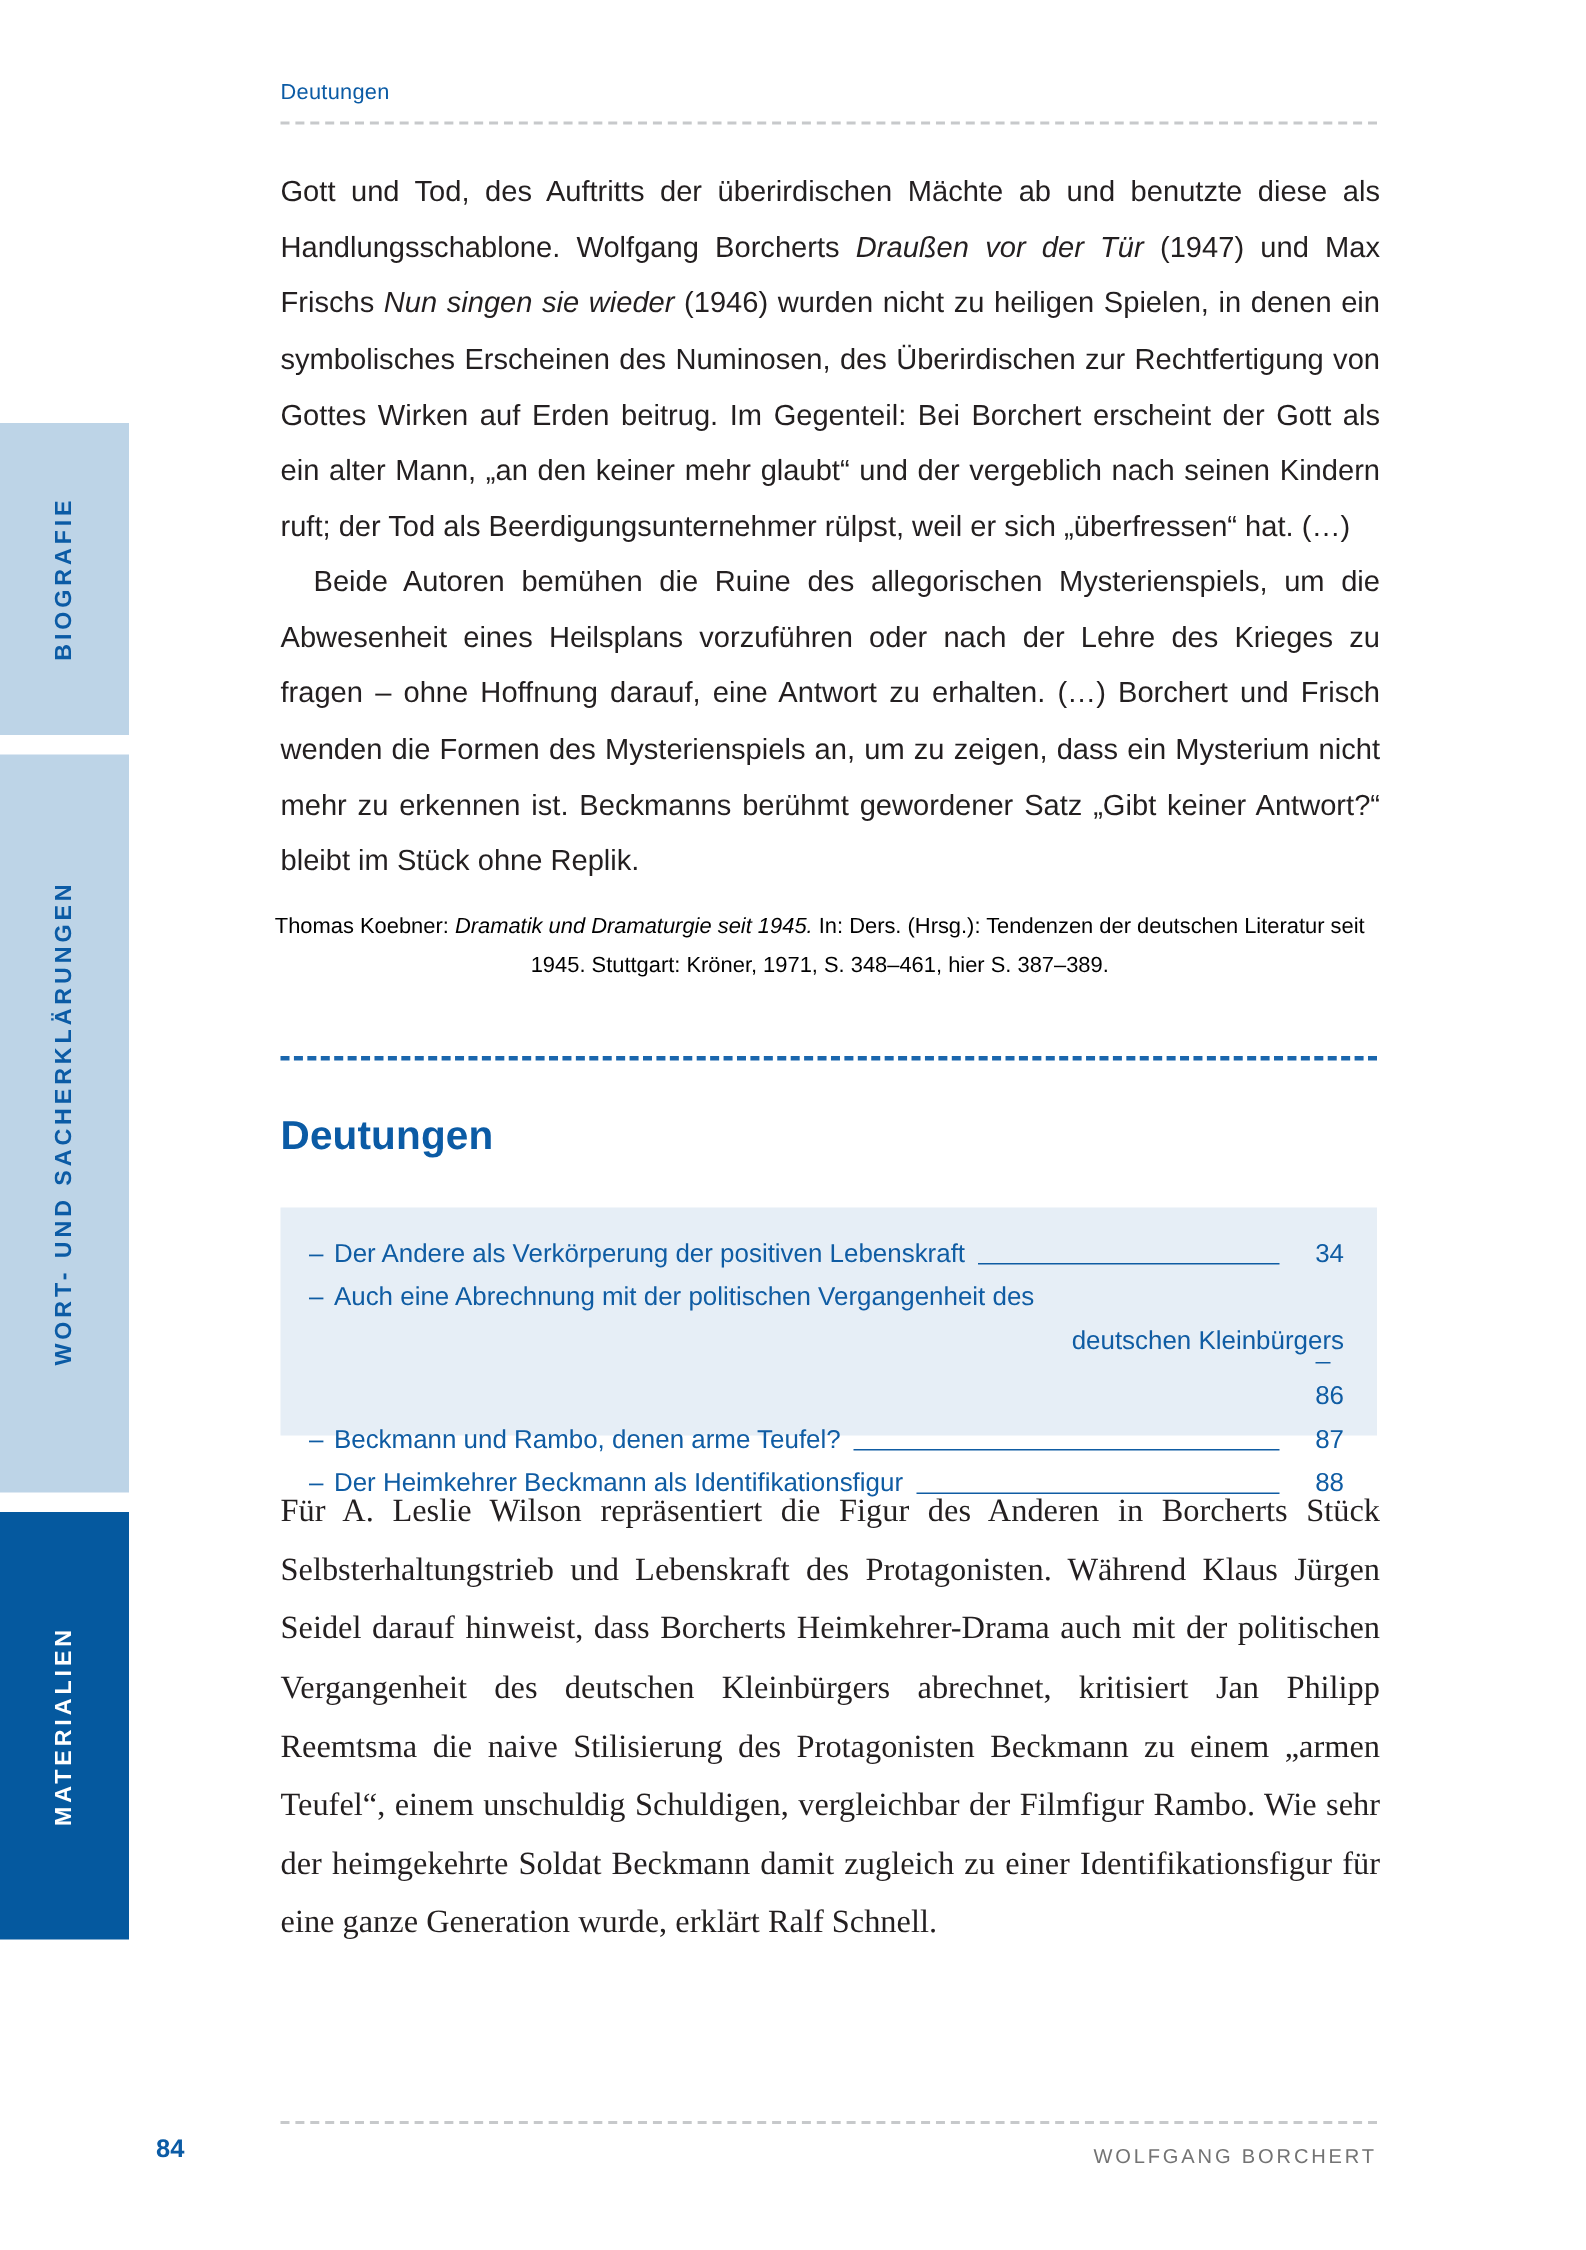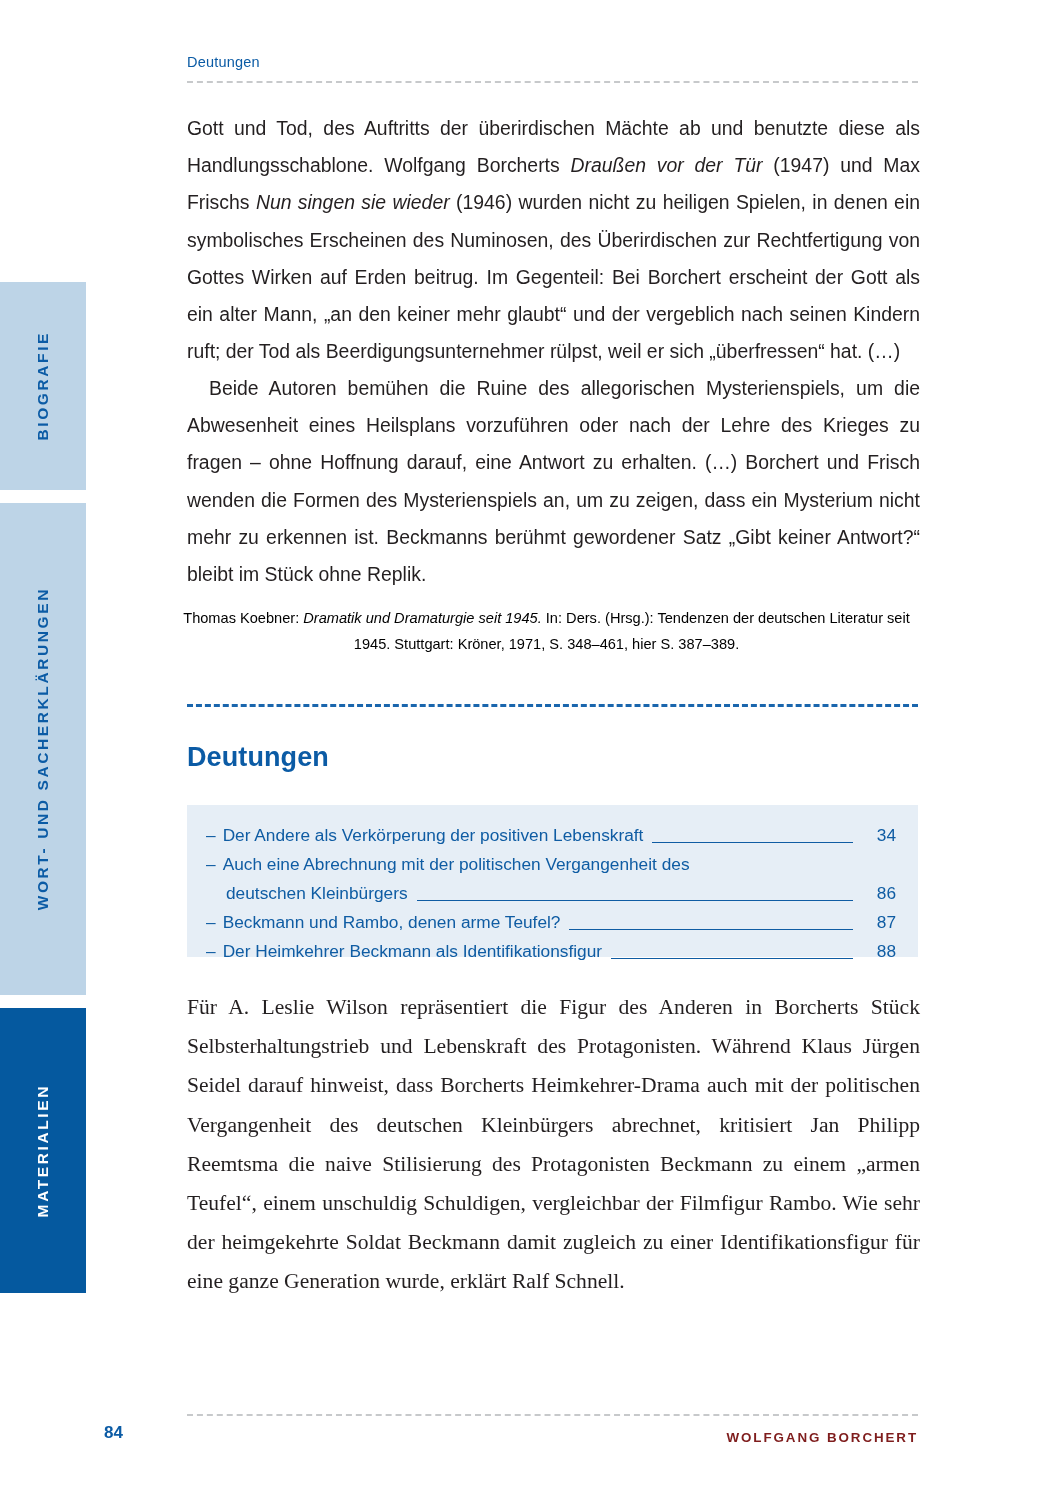--- a/index.html
+++ b/index.html
@@ -179,20 +179,21 @@
   .toc-item .leader.hidden {
     border-bottom: none;
   }
   .toc-item .toc-page {
     flex: 0 0 auto;
     width: 34px;
     text-align: right;
   }
   .toc-item.continued {
     padding-left: 20px;
+    flex-direction: column;
   }
 
   
   .body-serif {
     position: absolute;
     left: 187px;
     top: 988px;
     width: 733px;
     font-family: Liberation Serif, serif;
     font-size: 21.6px;
@@ -217,23 +218,23 @@
     top: 1423px;
     font-size: 17px;
     font-weight: bold;
     color: #0b5ba5;
   }
   .footer-title {
     position: absolute;
     right: 139px;
     top: 1430px;
     font-size: 13.4px;
-    font-weight: bold;
+    font-weight: normal;
     letter-spacing: 1.9px;
-    color: #7f1d1d;
+    color: #737373;
   }
 </style>
 </head>
 <body>
 
 <div class="page">
 
   <div class="tab-rail">
     <div class="side-tab inactive" id="tab-0">
       <span class="tab-label">BIOGRAFIE</span>

